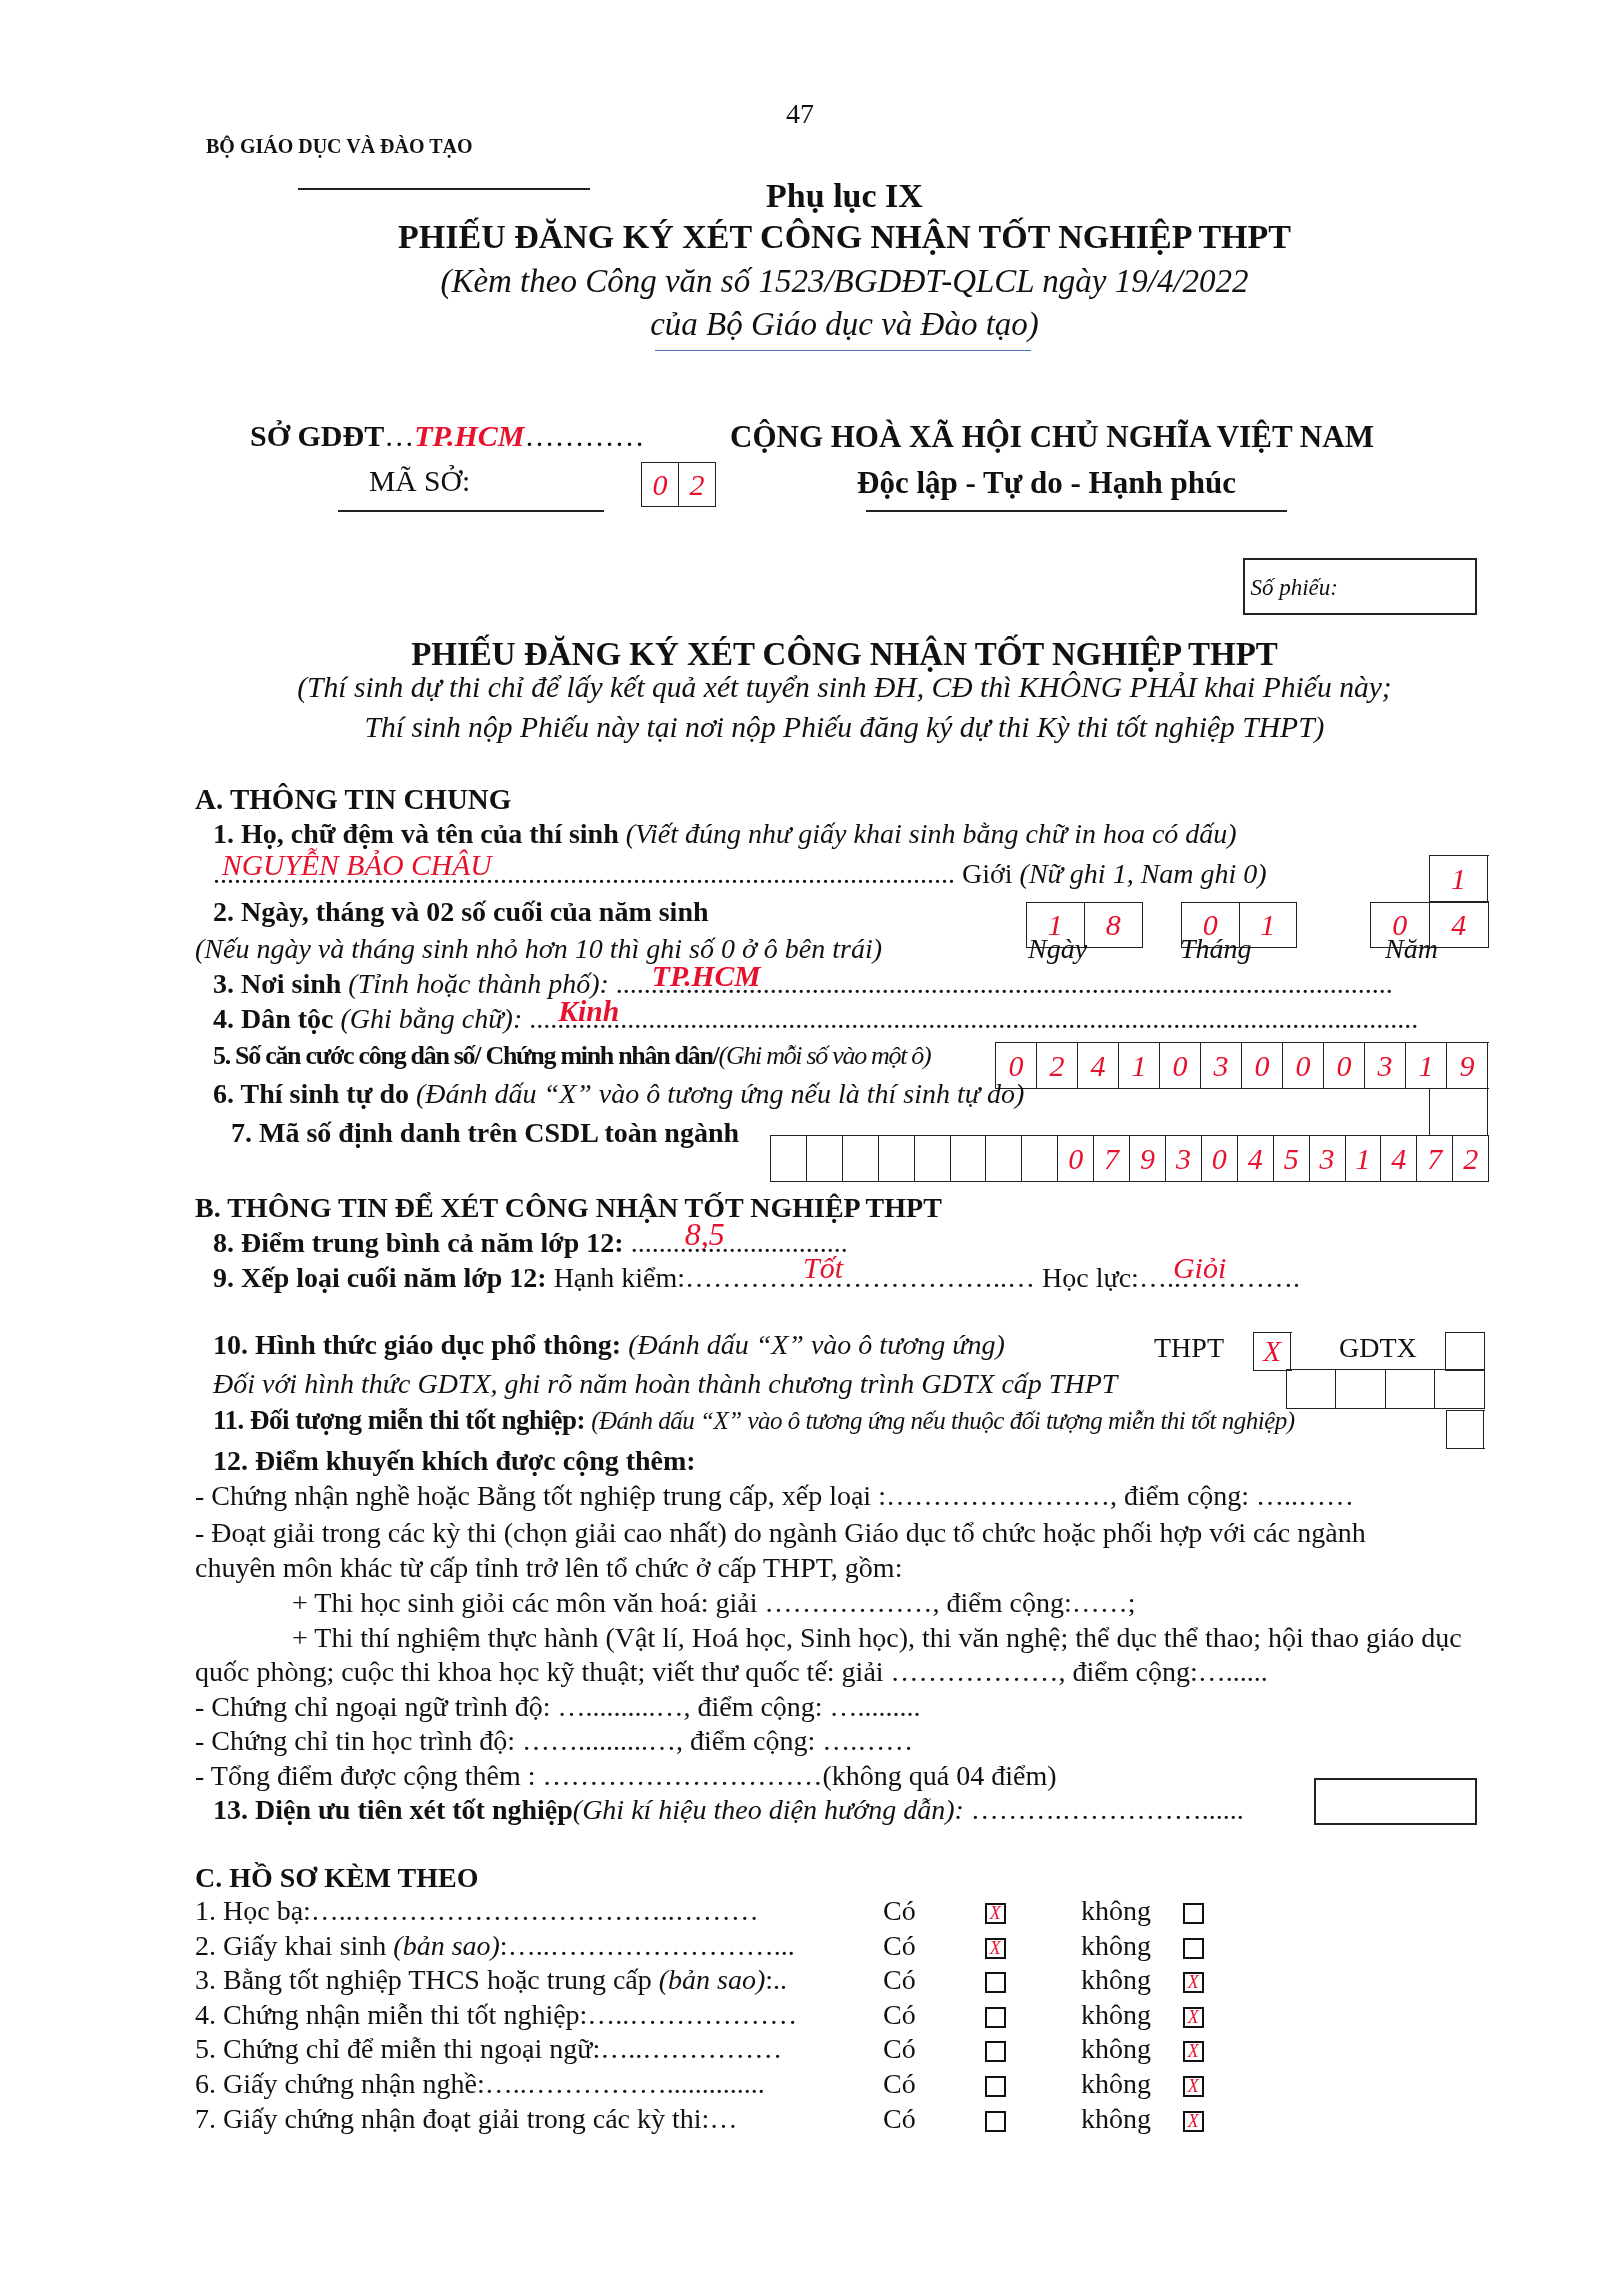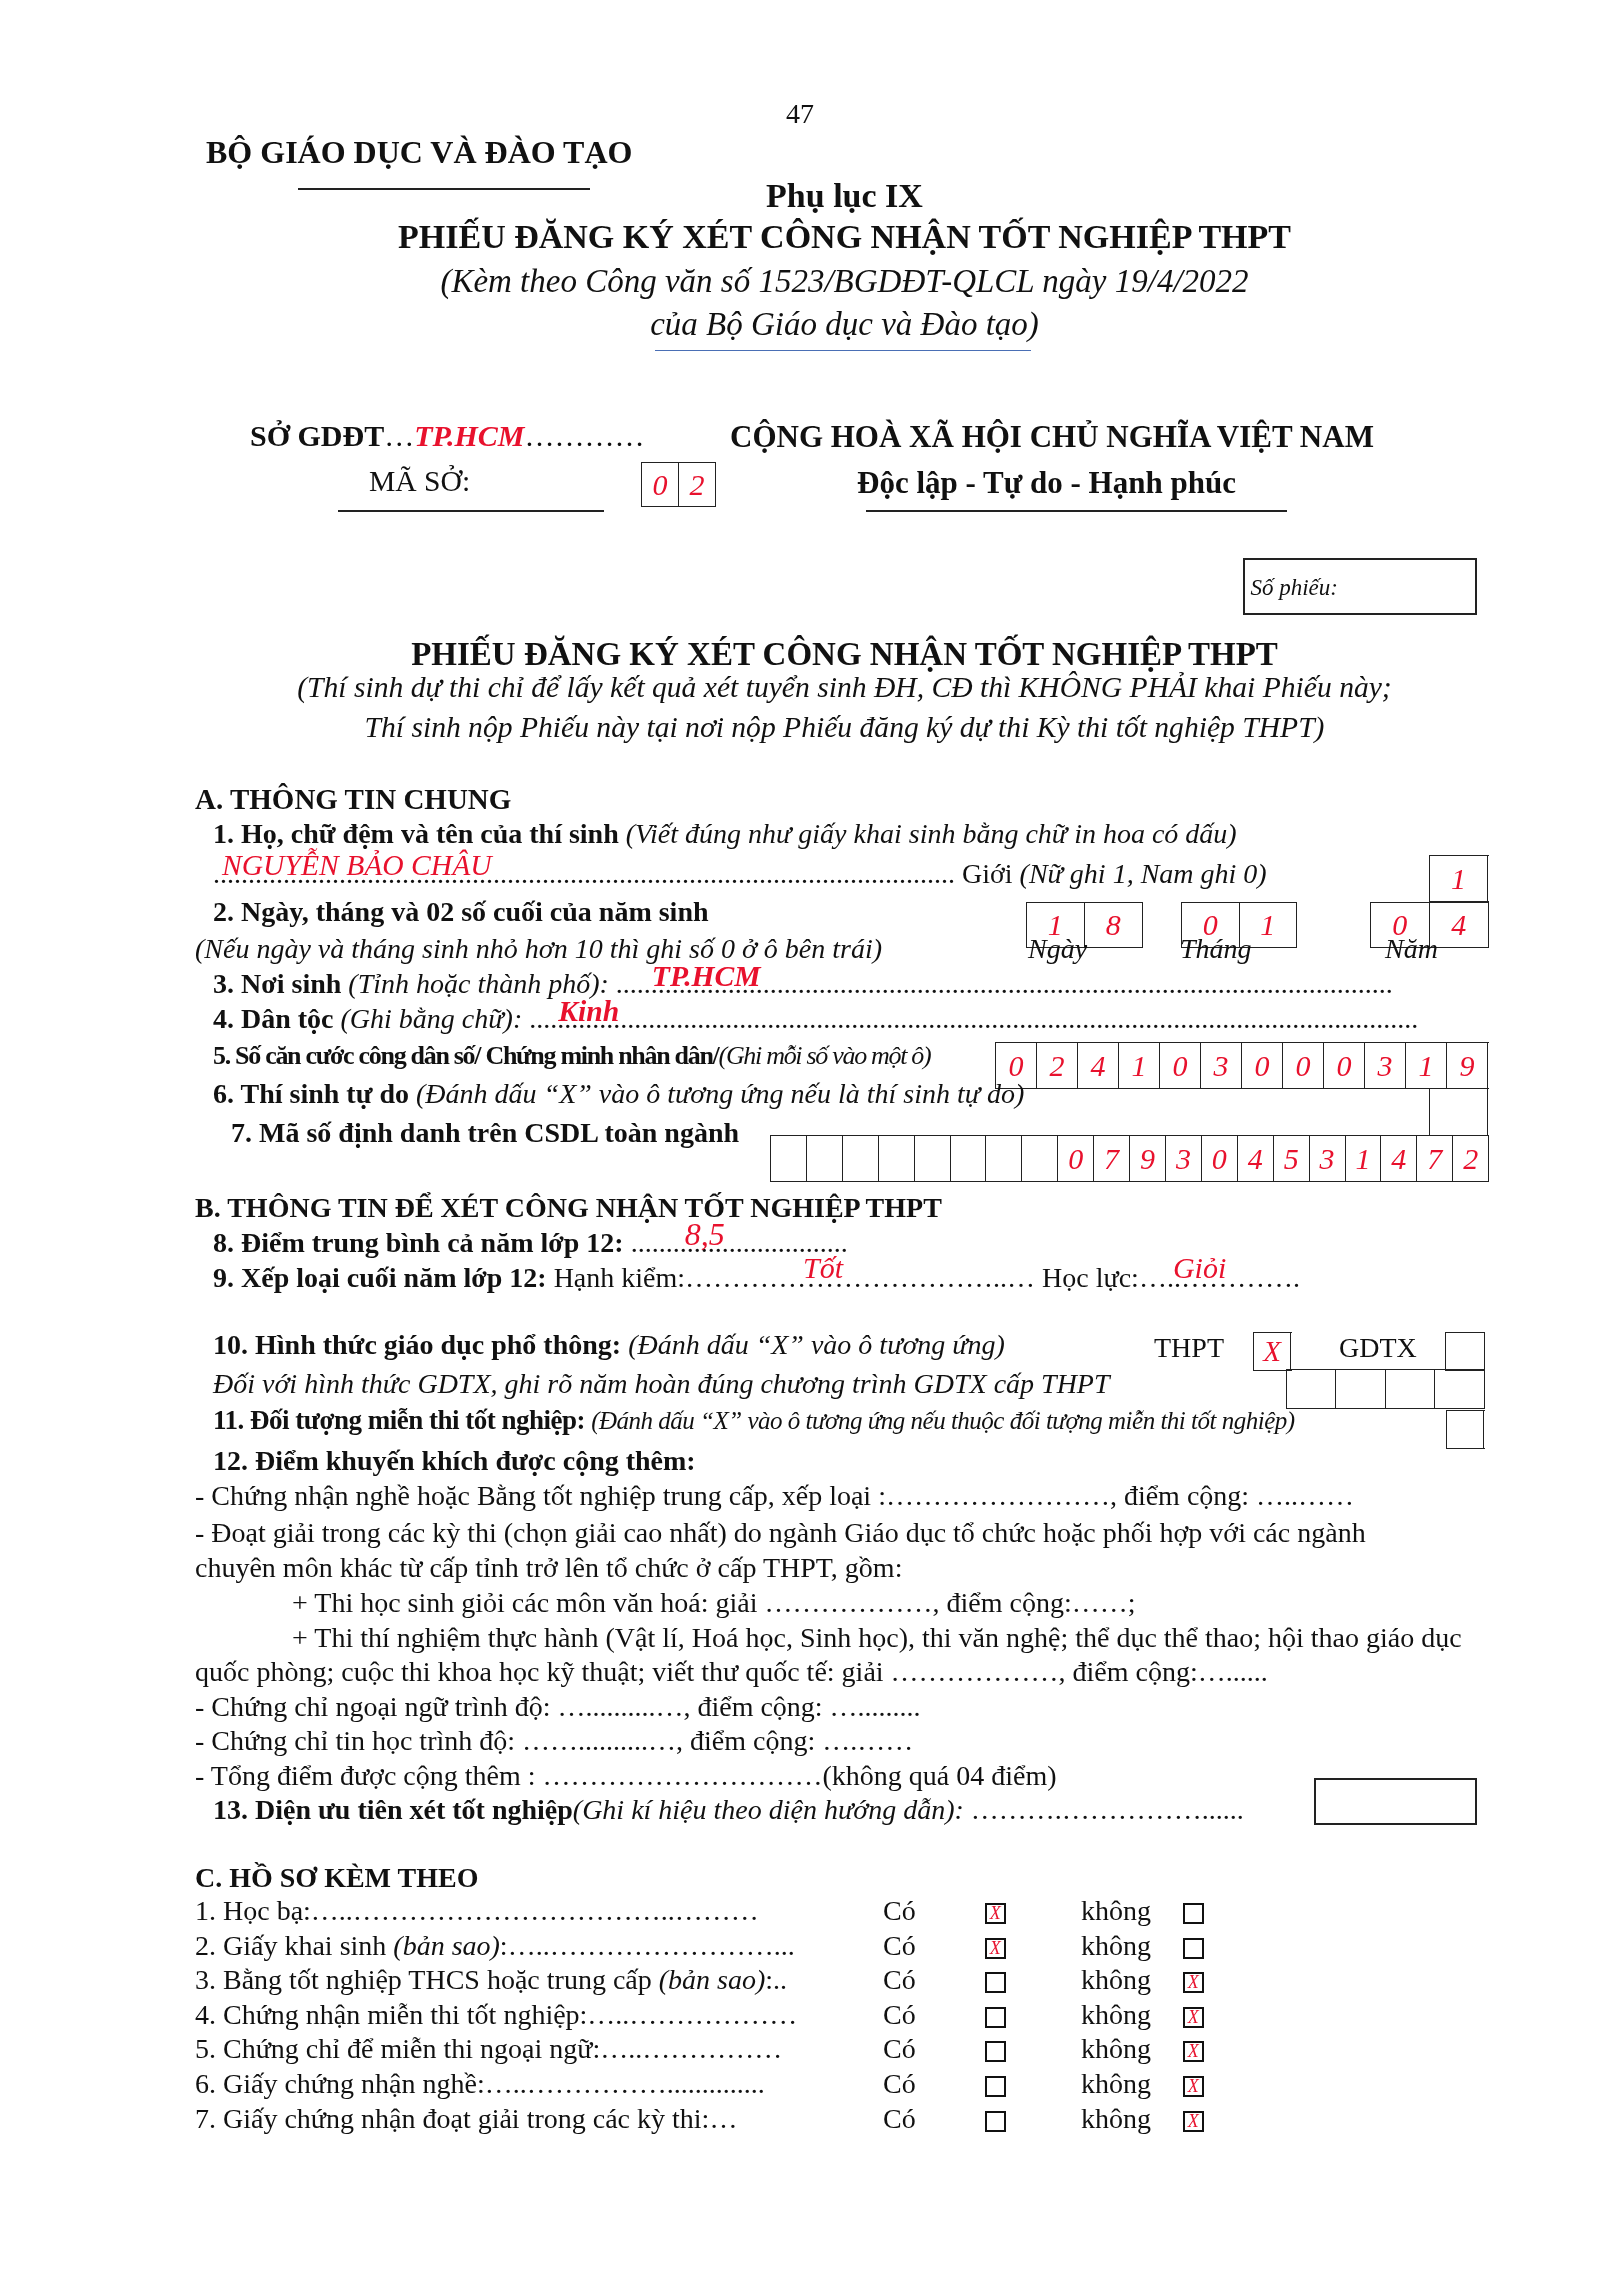--- a/index.html
+++ b/index.html
@@ -19,21 +19,21 @@
   .chk { position: absolute; width: 20.6px; height: 20.6px; border: 2.7px solid #111; box-sizing: border-box;
          display: flex; align-items: center; justify-content: center;
          color: #e8112d; font-style: italic; font-size: 18px; line-height: 1; }
   .dots { letter-spacing: 0px; }
 </style>
 </head>
 <body>
 
 <div class="abs" style="left:786px; top:100px; font-size:28px;">47</div>
 
-<div class="abs b" style="left:206px; top:136px; font-size:32px;">BỘ GIÁO DỤC VÀ ĐÀO TẠO</div>
+<div class="abs b" style="left:206px; top:136px; font-size:20px;">BỘ GIÁO DỤC VÀ ĐÀO TẠO</div>
 <div class="hline" style="left:298px; top:188px; width:292px;"></div>
 
 <div class="abs b center" style="left:0; width:1689px; top:179px; font-size:34px;">Phụ lục IX</div>
 <div class="abs b center" style="left:0; width:1689px; top:220px; font-size:34px;">PHIẾU ĐĂNG KÝ XÉT CÔNG NHẬN TỐT NGHIỆP THPT</div>
 <div class="abs i center" style="left:0; width:1689px; top:265px; font-size:33px;">(Kèm theo Công văn số 1523/BGDĐT-QLCL ngày 19/4/2022</div>
 <div class="abs i center" style="left:0; width:1689px; top:308px; font-size:33px;">của Bộ Giáo dục và Đào tạo)</div>
 <div style="position:absolute; left:655px; top:350px; width:376px; border-top:1.8px solid #4a6fb5;"></div>
 
 <div class="abs b" style="left:250px; top:421px; font-size:30px;">
   <span>SỞ GDĐT</span><span style="font-weight:normal;">…</span><span class="red" style="font-weight:bold;">TP.HCM</span><span style="font-weight:normal;">…………</span>
@@ -172,21 +172,21 @@
 </div>
 <div class="abs" style="left:1154px; top:1334px;">THPT</div>
 <div class="cells" style="left:1253px; top:1332px; width:39px; height:39px;">
   <div class="cell" style="width:37px; font-size:29px;">X</div>
 </div>
 <div class="abs" style="left:1339px; top:1334px;">GDTX</div>
 <div class="cells" style="left:1445px; top:1332px; width:40px; height:39px;">
   <div class="cell" style="width:39px;"></div>
 </div>
 
-<div class="abs i" style="left:213px; top:1370px;">Đối với hình thức GDTX, ghi rõ năm hoàn đúng chương trình GDTX cấp THPT</div>
+<div class="abs i" style="left:213px; top:1370px;">Đối với hình thức GDTX, ghi rõ năm hoàn thành chương trình GDTX cấp THPT</div>
 <div class="cells" style="left:1286px; top:1369px; width:199px; height:40px;">
   <div class="cell" style="width:49px;"></div>
   <div class="cell" style="width:50px;"></div>
   <div class="cell" style="width:49px;"></div>
   <div class="cell" style="width:50px;"></div>
 </div>
 
 <div class="abs" style="left:213px; top:1407px; font-size:27px; letter-spacing:-0.5px;">
   <span class="b">11. Đối tượng miễn thi tốt nghiệp:</span>
   <span class="i" style="font-size:25px;">(Đánh dấu “X” vào ô tương ứng nếu thuộc đối tượng miễn thi tốt nghiệp)</span>

